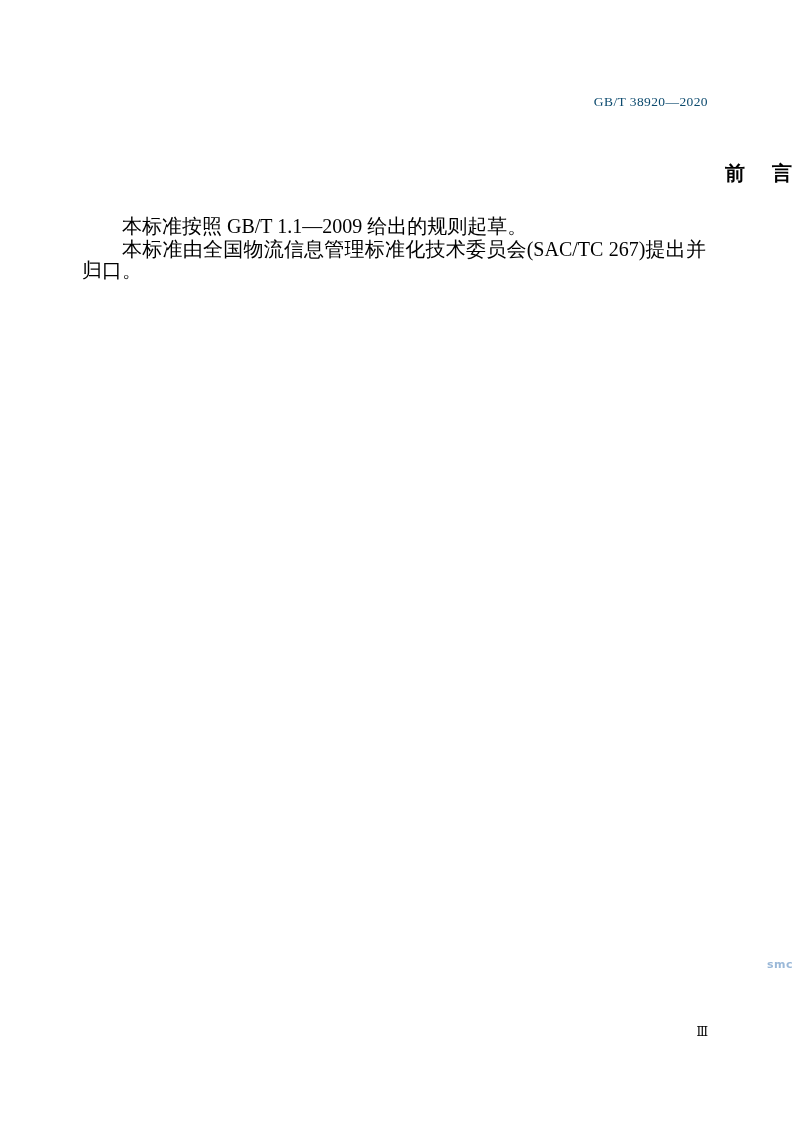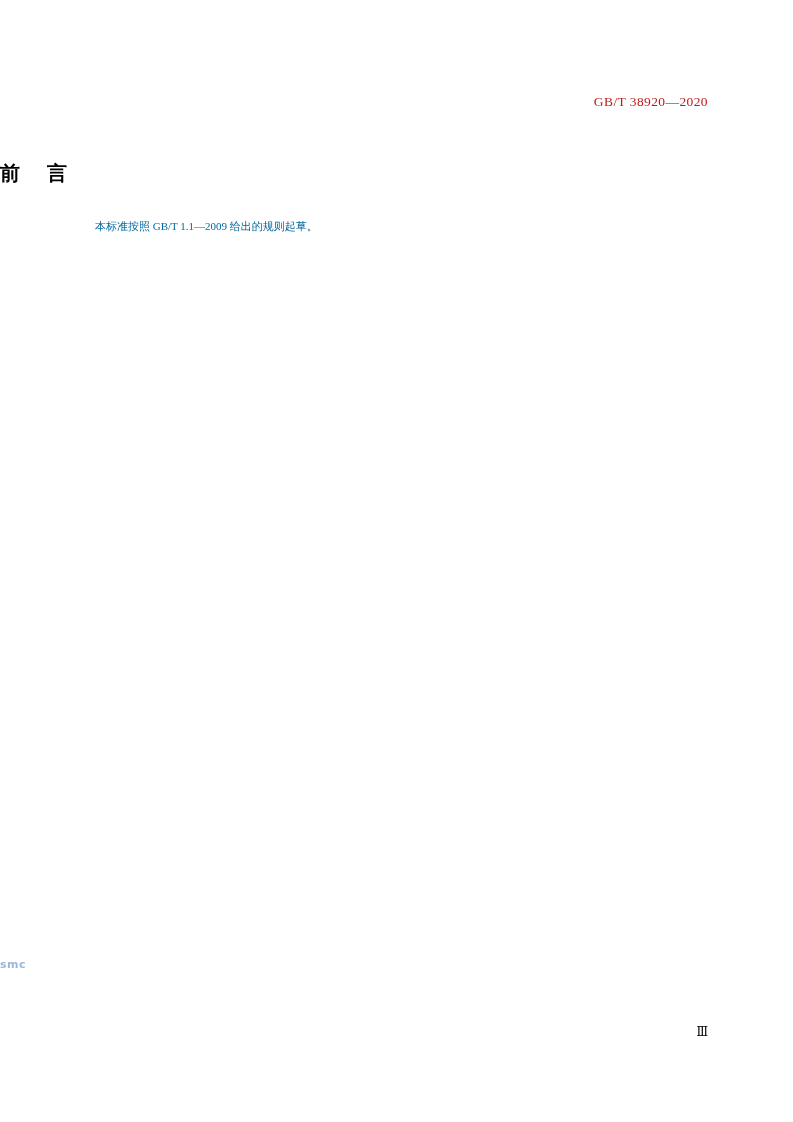--- a/index.html
+++ b/index.html
@@ -18,61 +18,61 @@
     overflow: hidden;
     box-sizing: border-box;
   }
   .std-number {
     position: absolute;
     top: 94px;
     right: 85px;
     font-family: "Liberation Serif", "DejaVu Serif", serif;
     font-size: 13.5px;
     letter-spacing: 0.4px;
-    color: #b91c1c;
+    color: #0c4a6e;
     white-space: nowrap;
   }
   .doc-title {
     position: absolute;
     top: 160px;
     left: 0;
     width: 793px;
-    text-align: left;
+    text-align: right;
     font-family: "DejaVu Sans", "Liberation Sans", sans-serif;
     font-size: 20px;
     font-weight: bold;
     color: #000000;
     letter-spacing: 1px;
   }
   .doc-title .gap {
     display: inline-block;
     width: 26px;
   }
   .content {
     position: absolute;
     top: 216px;
-    left: 73px;
+    left: 82px;
     width: 624px;
-    font-size: 11px;
+    font-size: 20px;
     line-height: 21.6px;
-    color: #0369a1;
+    color: #000000;
     text-align: justify;
     text-justify: inter-ideograph;
   }
   .para {
     margin: 0 0 1px 0;
     text-indent: 2em;
     word-break: break-all;
   }
   .watermark {
     position: absolute;
     top: 958px;
     left: 0;
     width: 793px;
-    text-align: left;
+    text-align: right;
     font-family: "DejaVu Sans", "Liberation Sans", sans-serif;
     font-size: 11px;
     font-weight: bold;
     color: #9ab8d8;
     letter-spacing: 0.5px;
   }
   .page-number {
     position: absolute;
     bottom: 82px;
     right: 85px;
@@ -87,19 +87,20 @@
 <div class="page">
 
   <div class="std-number">GB/T 38920—2020</div>
 
   <div class="doc-title">
     <span>前</span><span class="gap"></span><span>言</span>
   </div>
 
   <div class="content">
     <p class="para">本标准按照 GB/T 1.1—2009 给出的规则起草。</p>
+    <p class="para">本标准由全国物流信息管理标准化技术委员会(SAC/TC 267)提出并归口。</p>
   </div>
 
   <div class="watermark">smc</div>
 
   <div class="page-number">Ⅲ</div>
 
 </div>
 
 </body></html>

